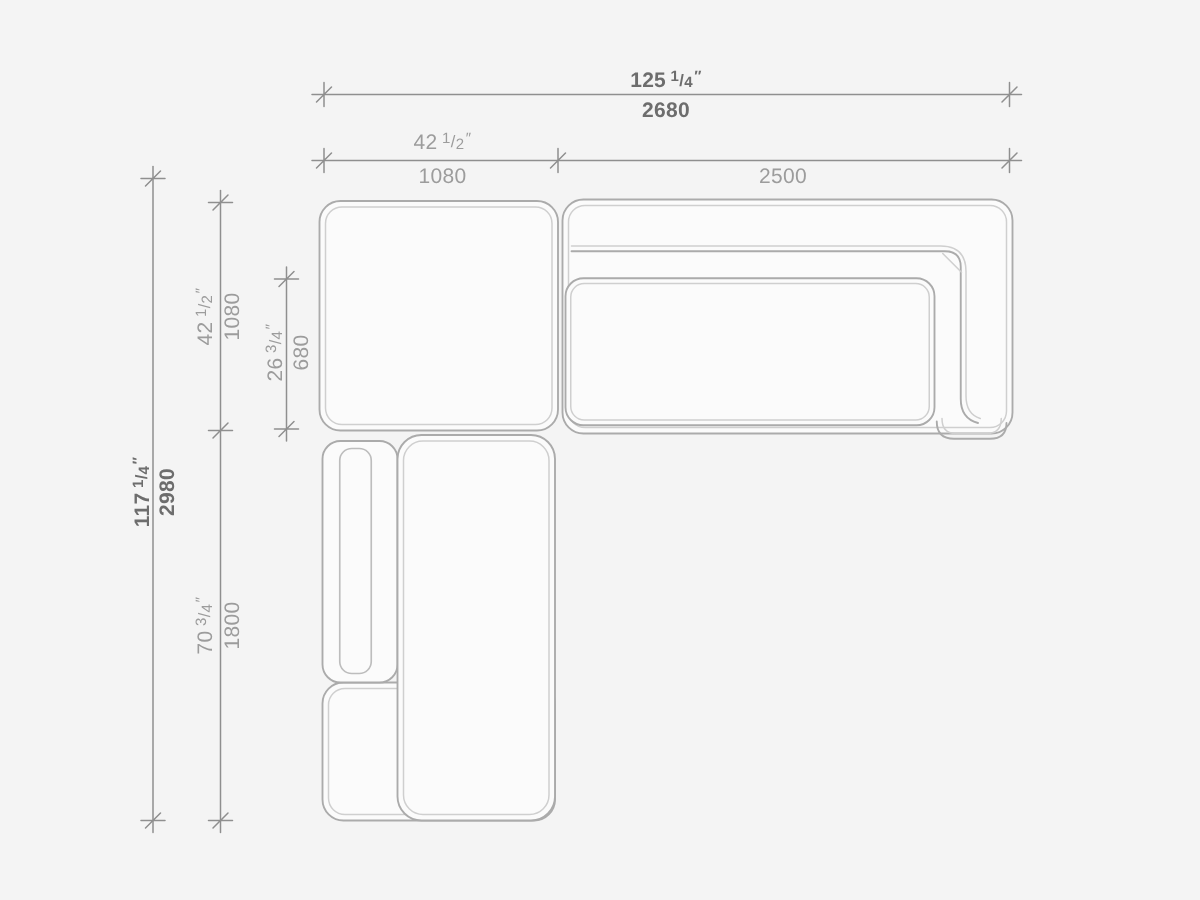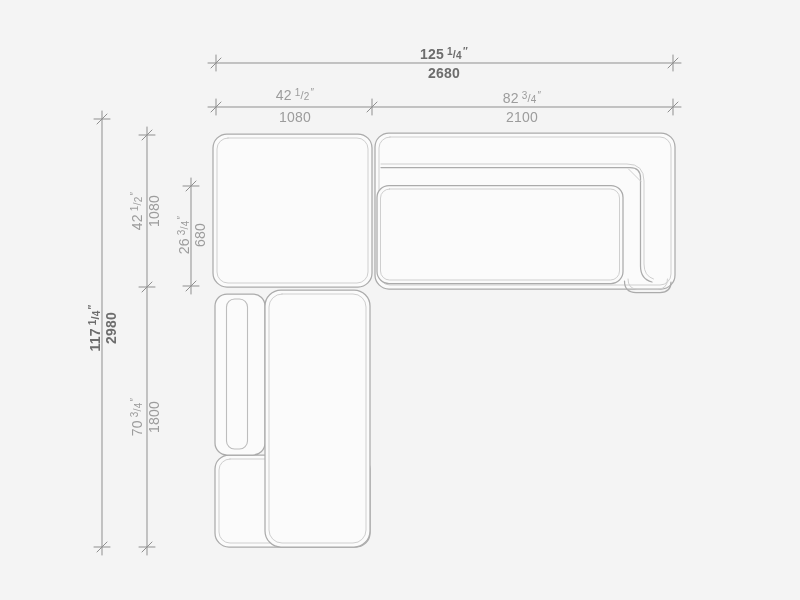--- a/index.html
+++ b/index.html
@@ -87,24 +87,21 @@
   <div class="lab bold" style="left:384px;top:44px">
     <span>125</span><span class="num">1</span><span class="sl">/</span><span class="den">4</span><span class="pm">″</span>
   </div>
   <div class="lab bold" style="left:384px;top:65px">2680</div>
 
   <div class="lab" style="left:235px;top:85px">
     <span>42</span><span class="num">1</span><span class="sl">/</span><span class="den">2</span><span class="pm">″</span>
   </div>
   <div class="lab" style="left:235px;top:109px">1080</div>
 
-  <div class="lab" style="left:462px;top:88px">
-    <span>82</span><span class="num">3</span><span class="sl">/</span><span class="den">4</span><span class="pm">″</span>
-  </div>
-  <div class="lab" style="left:462px;top:109px">2100</div>
+  <div class="lab" style="left:462px;top:109px">2500</div>
 
   <div class="lab bold vert" style="left:33px;top:320px">
     <span>117</span><span class="num">1</span><span class="sl">/</span><span class="den">4</span><span class="pm">″</span>
   </div>
   <div class="lab bold vert" style="left:51px;top:320px">2980</div>
 
   <div class="lab vert" style="left:75px;top:203px">
     <span>42</span><span class="num">1</span><span class="sl">/</span><span class="den">2</span><span class="pm">″</span>
   </div>
   <div class="lab vert" style="left:94px;top:203px">1080</div>

